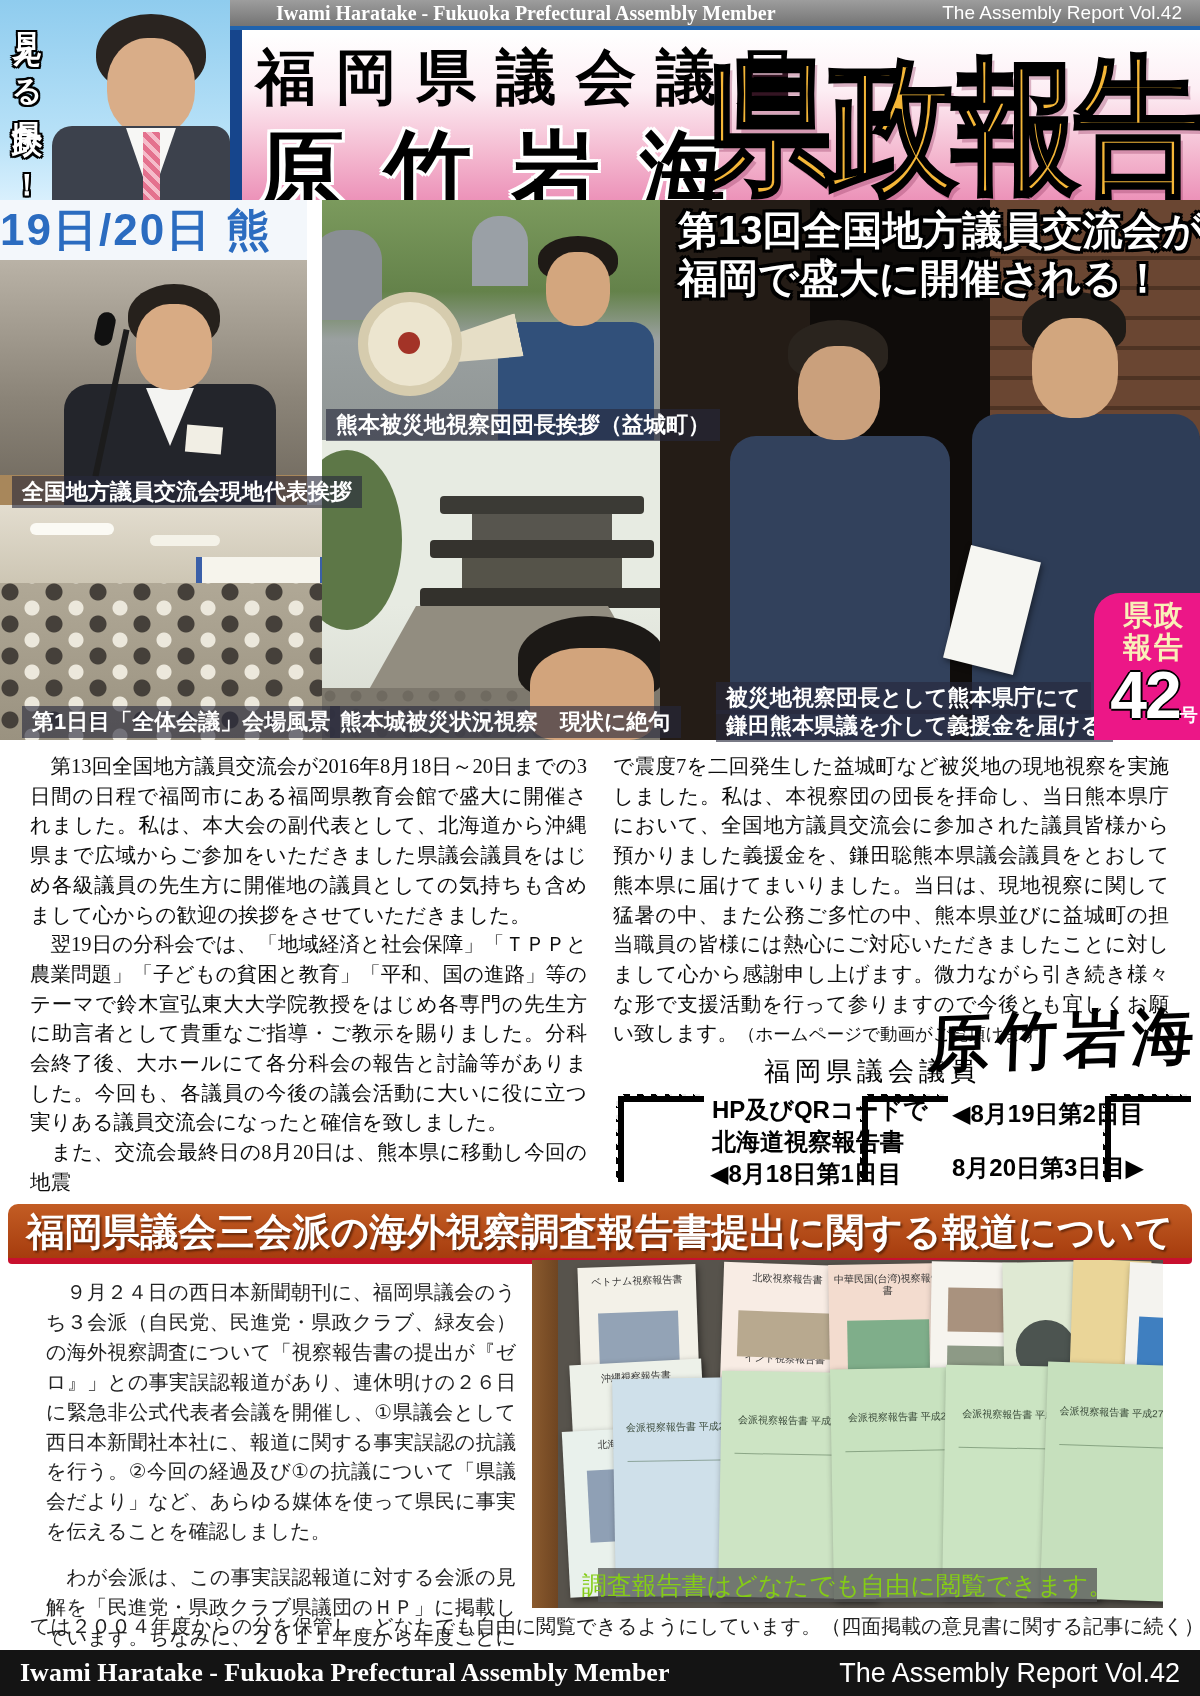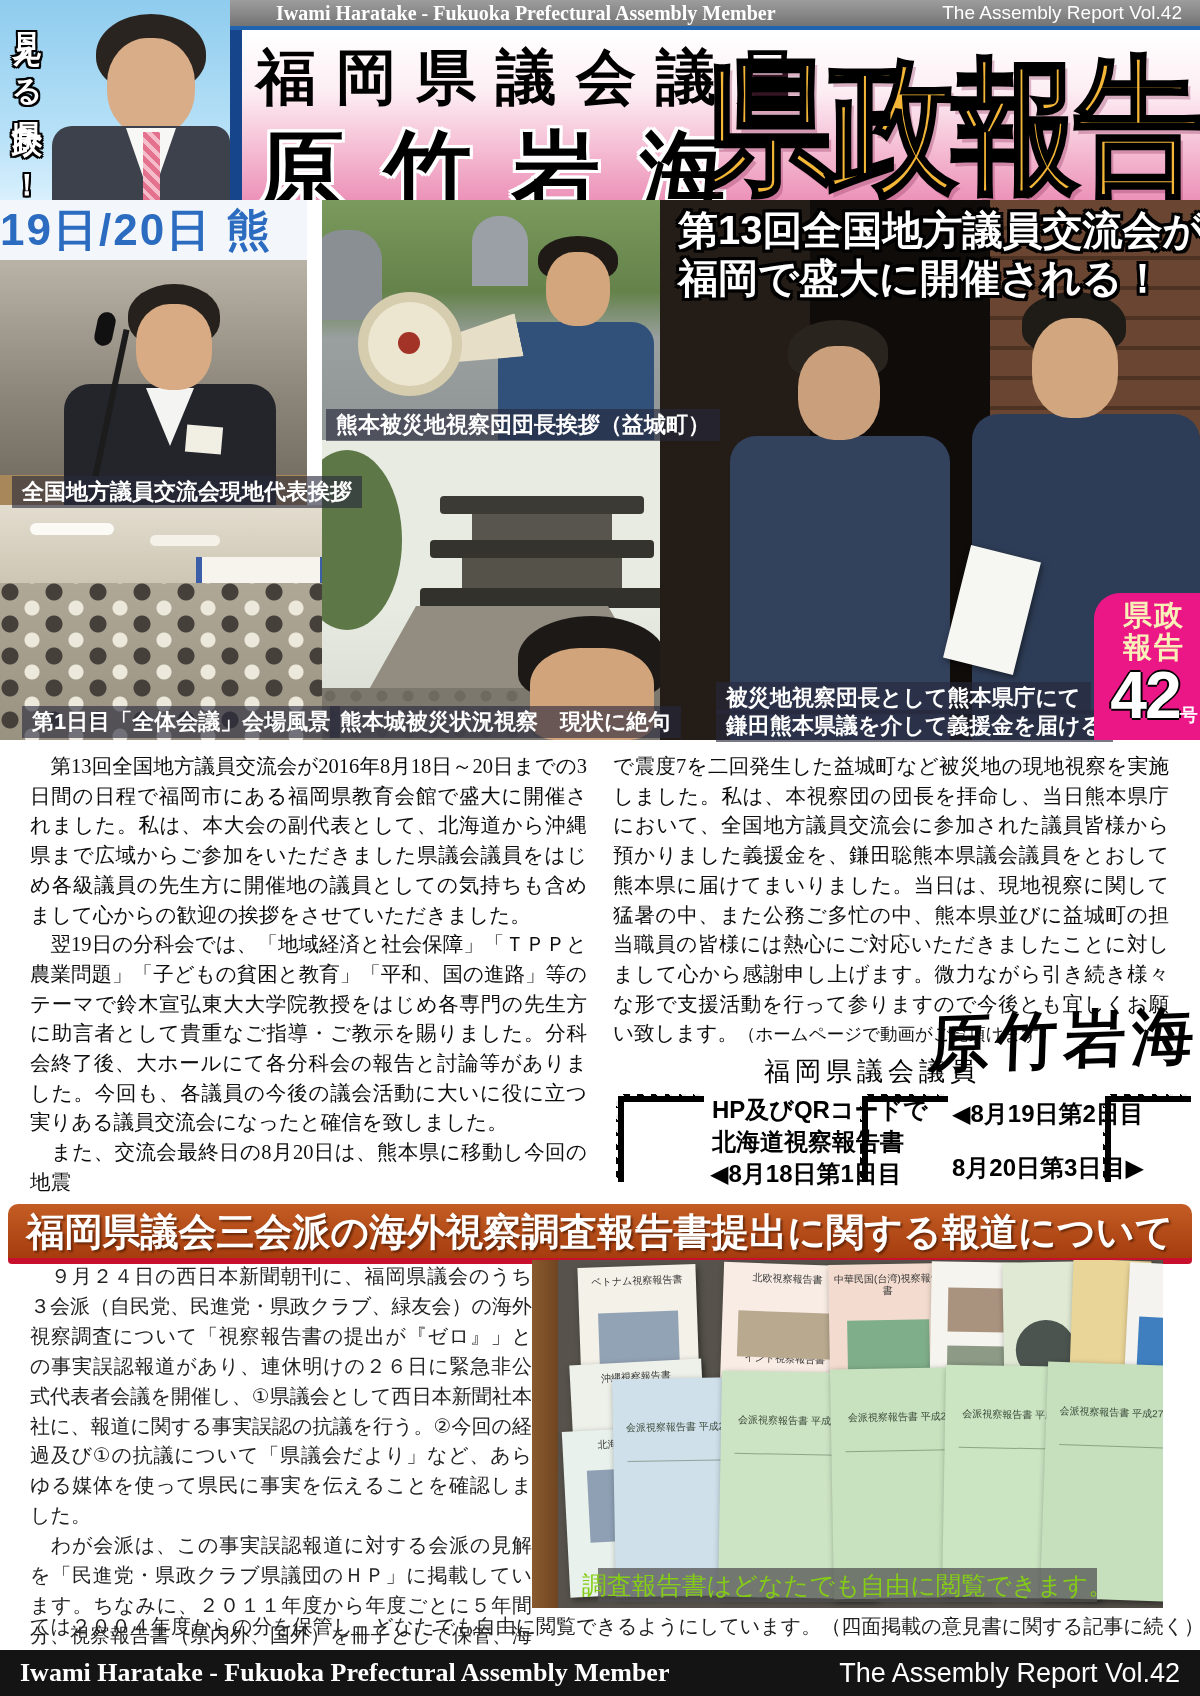--- a/index.html
+++ b/index.html
@@ -119,21 +119,21 @@
       repeating-linear-gradient(45deg,rgba(255,255,255,.92) 0 4px,rgba(255,255,255,0) 4px 9px),
       repeating-conic-gradient(#000 0 25%,#fff 0 50%);
     background-color:#fff;background-size:auto,auto,auto,auto,auto,auto,auto,14px 14px;}
   .qrtxt{position:absolute;font-size:24px;font-weight:700;color:#000;white-space:nowrap;}
   
   .banner2{left:8px;top:1204px;width:1184px;height:54px;background:linear-gradient(180deg,#c35d24,#a63c0e);
      border-bottom:6px solid #c8102e;border-radius:10px 10px 4px 4px;display:flex;align-items:flex-end;justify-content:center;}
   .banner2 span{color:#fff;font-size:38px;font-weight:900;white-space:nowrap;text-shadow:2px 2px 2px rgba(60,20,0,.6);}
   
   .col2{left:30px;top:1262px;width:502px;}
-  .col2 p{margin:0;font-size:20px;line-height:29.9px;text-align:justify;text-justify:inter-ideograph;color:#222;}
+  .col2 p{margin:16px;font-size:20px;line-height:29.9px;text-align:justify;text-justify:inter-ideograph;color:#222;}
   .bline{left:30px;top:1613px;width:1150px;font-size:20px;color:#222;white-space:nowrap;}
   
   .phDocs{left:532px;top:1260px;width:631px;height:348px;background:#57534c;overflow:hidden;}
   .wood{left:0;top:0;width:26px;height:348px;background:linear-gradient(90deg,#8a5a2e,#6f4521);}
   .bk,.fd{position:absolute;box-shadow:2px 3px 7px rgba(0,0,0,.45);}
   .bkl{font-size:10px;text-align:center;margin-top:9px;color:#333;line-height:1.15;padding:0 4px;}
   .pic{position:absolute;left:50%;transform:translateX(-50%);}
   .fdl{font-size:10px;text-align:center;margin-top:42px;color:#3a4a3a;}
   .fline{margin:26px 14px 0 14px;border-top:1.5px solid rgba(60,90,60,.45);}
   .p2cap{left:66px;right:66px;bottom:6px;height:34px;background:rgba(82,82,82,.74);color:#84cc16;font-size:25px;

